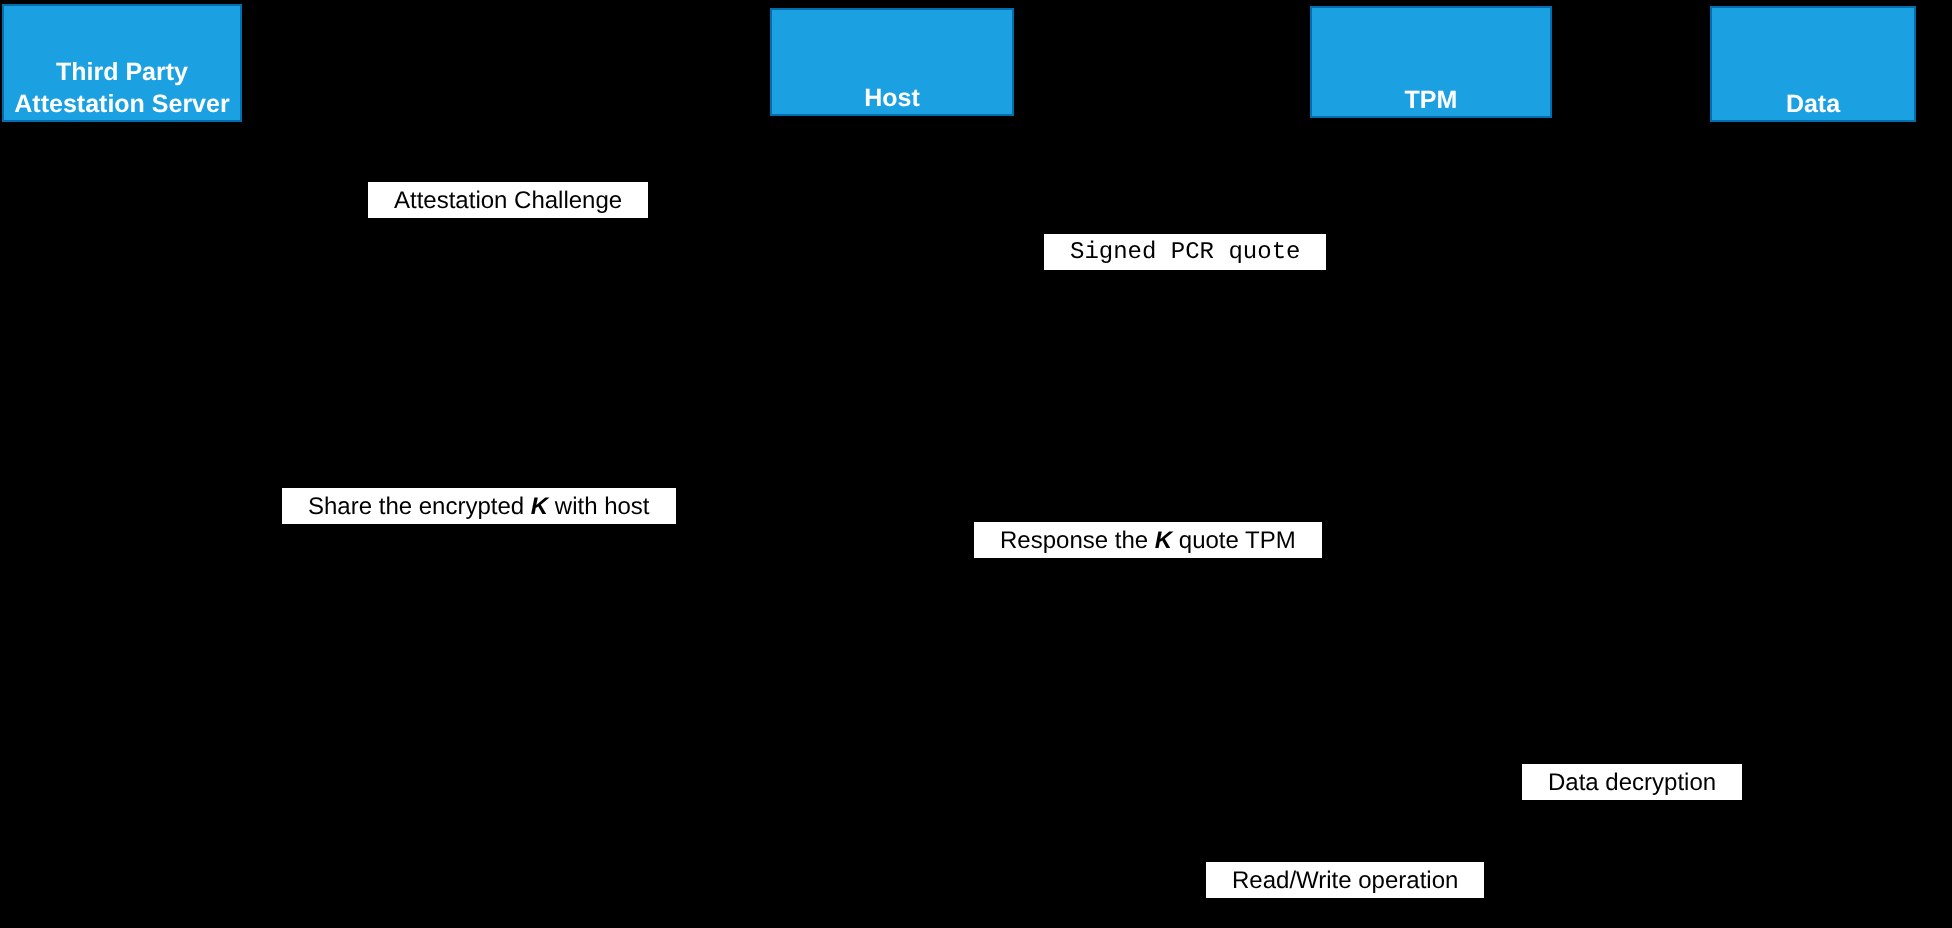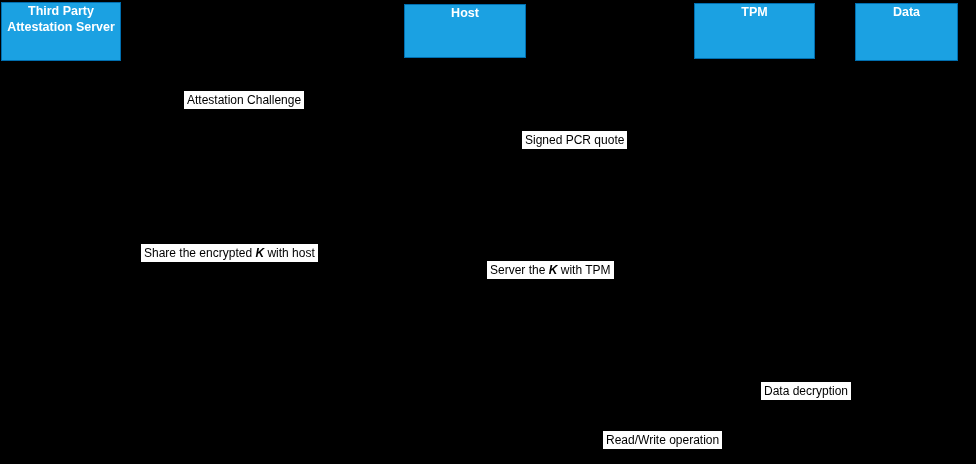--- a/index.html
+++ b/index.html
@@ -19,43 +19,43 @@
   .participant {
     position: absolute;
     box-sizing: border-box;
     background: var(--participant-fill, #1BA1E2);
     border: 1.5px solid var(--participant-border, #006EAF);
     color: var(--participant-text, #FFFFFF);
     font-size: 12.5px;
     font-weight: bold;
     line-height: 1.3;
     display: flex;
-    align-items: flex-start;
+    align-items: flex-end;
     justify-content: center;
     text-align: center;
     padding: 0 2px;
   }
   .p-attestation { left: 1px;   top: 2px; width: 120px; height: 59px; }
-  .p-host        { left: 385px; top: 4px; width: 122px; height: 54px; margin-left: 19px; }
-  .p-tpm         { left: 655px; top: 3px; width: 121px; height: 56px; margin-left: 39px; }
+  .p-host        { left: 385px; top: 4px; width: 122px; height: 54px; }
+  .p-tpm         { left: 655px; top: 3px; width: 121px; height: 56px; }
   .p-data        { left: 855px; top: 3px; width: 103px; height: 58px; }
 
   
   .msg {
     position: absolute;
     background: var(--label-bg, #FFFFFF);
     color: var(--label-text, #000000);
     font-size: 12px;
     line-height: 1.2;
-    padding: 2px 3px;
+    padding: 2px 13px;
     white-space: nowrap;
   }
   .m1 { left: 184px; top: 91px;  }
   .m2 { left: 185px; top: 131px; }
-  .m3 { left: 522px; top: 131px; }
+  .m3 { left: 522px; top: 117px; font-family: Liberation Mono, monospace; }
   .m4 { left: 141px; top: 244px; text-align: right; }
   .m5 { left: 487px; top: 261px; }
   .m6 { left: 761px; top: 382px; text-align: right; }
   .m7 { left: 603px; top: 431px; }
 
   .key-emphasis {
     font-weight: bold;
     font-style: italic;
   }
 </style>
@@ -87,21 +87,21 @@
 
   <div class="msg m3">
     <span>Signed PCR quote</span>
   </div>
 
   <div class="msg m4">
     <span>Share the encrypted </span><span class="key-emphasis">K</span><span> with host</span>
   </div>
 
   <div class="msg m5">
-    <span>Server the </span><span class="key-emphasis">K</span><span> with TPM</span>
+    <span>Response the </span><span class="key-emphasis">K</span><span> quote TPM</span>
   </div>
 
   <div class="msg m6">
     <span>Data decryption</span>
   </div>
 
   <div class="msg m7">
     <span>Read/Write operation</span>
   </div>
 

